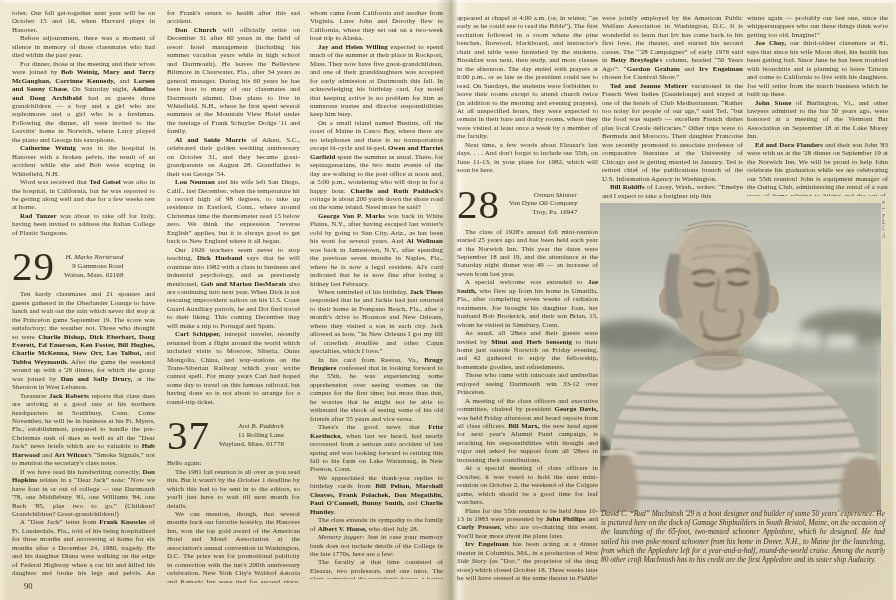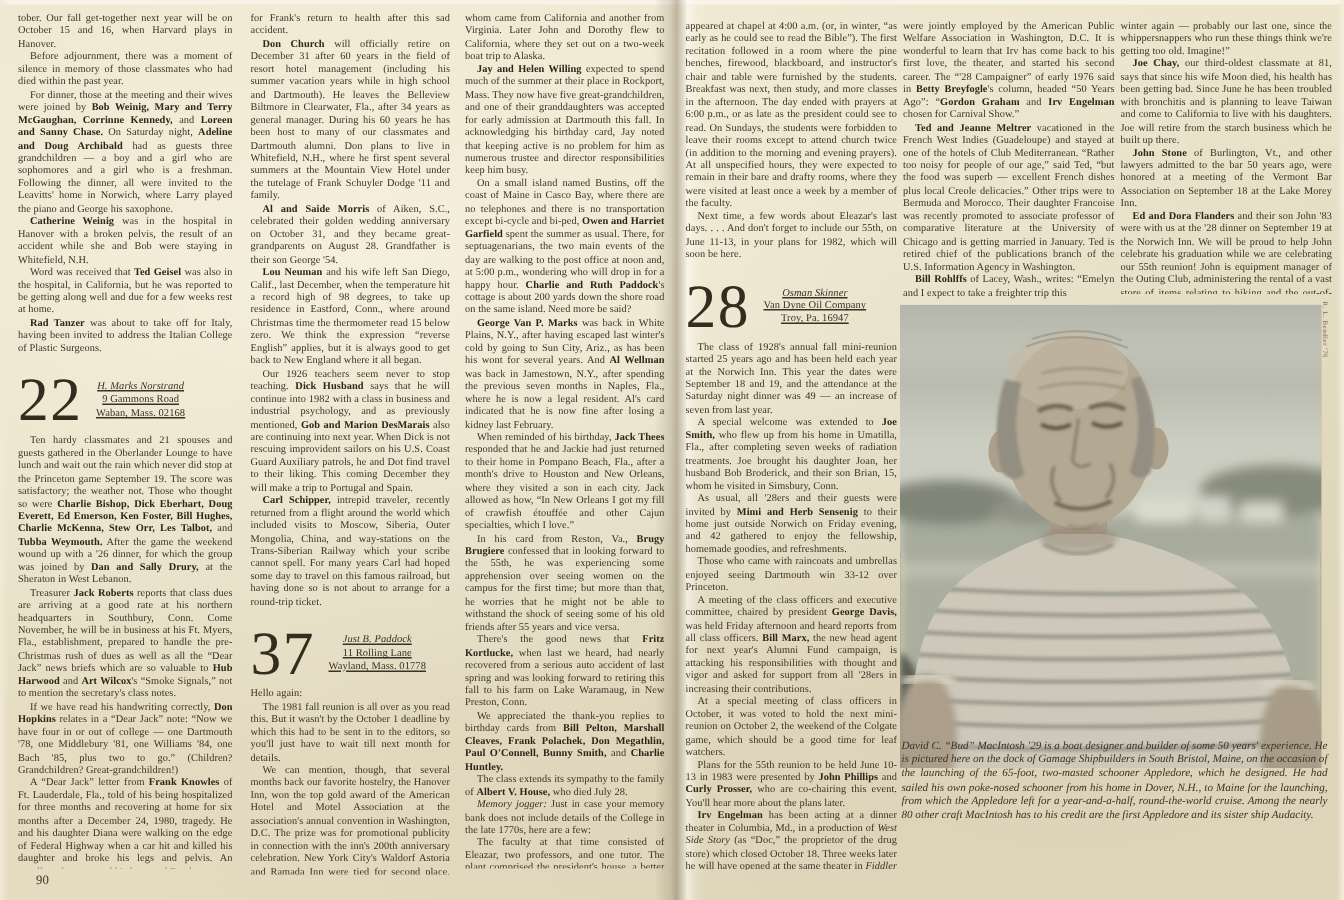--- a/index.html
+++ b/index.html
@@ -14,46 +14,46 @@
   .edge-right{position:absolute;right:0;top:0;width:5px;height:600px;background:linear-gradient(90deg,rgba(0,0,0,0),#f3eedd);}
   .edge-left{position:absolute;left:0;top:0;width:6px;height:600px;background:linear-gradient(90deg,#f0e9d4,rgba(0,0,0,0));}
   .gutter{position:absolute;left:436px;top:0;width:36px;height:600px;
     background:linear-gradient(90deg,rgba(0,0,0,0) 0%,rgba(74,62,40,.16) 30%,rgba(74,62,40,.30) 42%,rgba(255,255,248,.55) 62%,rgba(255,255,248,.15) 78%,rgba(0,0,0,0) 100%);}
   .col{position:absolute;text-align:justify;font-size:6.9px;line-height:8.45px;overflow:hidden;letter-spacing:.05px;}
   .col p{margin:0;text-indent:8px;}
   .col p.noind{text-indent:0;}
   .col b{color:#2d2518;}
   .sec{display:flex;align-items:flex-start;margin:13px 0 8px 0;}
   .secnum{font-size:41px;line-height:32px;font-weight:400;letter-spacing:1px;color:#352c20;}
-  .secaddr{display:block;margin-left:9px;padding-top:3px;font-size:7px;line-height:8.8px;text-align:center;text-indent:0;text-decoration:underline;}
+  .secaddr{display:block;margin-left:9px;padding-top:3px;font-size:7px;line-height:8.8px;text-align:right;text-indent:0;}
   .pagenum{position:absolute;font-size:8.5px;color:#3a3126;}
   .photo{position:absolute;left:600px;top:203px;width:281px;height:309px;overflow:hidden;
     box-shadow:inset 0 0 0 1px rgba(90,80,60,.25);filter:sepia(.06) contrast(.97);}
-  .caption{position:absolute;left:601px;top:492px;width:284px;font-style:italic;
+  .caption{position:absolute;left:601px;top:509px;width:284px;font-style:italic;
     font-size:7.4px;line-height:9.2px;text-align:justify;color:#3c3327;}
   .credit{position:absolute;left:881px;top:201px;writing-mode:vertical-rl;
     font-size:4.5px;letter-spacing:.4px;color:#756a56;}
 </style>
 </head>
 <body>
 
 <div class="scan">
   <div class="edge-top"></div>
   <div class="edge-left"></div>
   <div class="edge-right"></div>
 
   <div class="col" style="left:12px;top:9px;width:143px;height:570px;">
       <p class="noind">tober. Our fall get-together next year will be on October 15 and 16, when Harvard plays in Hanover.</p>
       <p>Before adjournment, there was a moment of silence in memory of those classmates who had died within the past year.</p>
       <p>For dinner, those at the meeting and their wives were joined by <b>Bob Weinig, Mary and Terry McGaughan, Corrinne Kennedy,</b> and <b>Loreen and Sanny Chase.</b> On Saturday night, <b>Adeline and Doug Archibald</b> had as guests three grandchildren — a boy and a girl who are sophomores and a girl who is a freshman. Following the dinner, all were invited to the Leavitts' home in Norwich, where Larry played the piano and George his saxophone.</p>
       <p><b>Catherine Weinig</b> was in the hospital in Hanover with a broken pelvis, the result of an accident while she and Bob were staying in Whitefield, N.H.</p>
       <p>Word was received that <b>Ted Geisel</b> was also in the hospital, in California, but he was reported to be getting along well and due for a few weeks rest at home.</p>
       <p><b>Rad Tanzer</b> was about to take off for Italy, having been invited to address the Italian College of Plastic Surgeons.</p>
       <div class="sec">
-        <span class="secnum">22</span>
+        <span class="secnum">29</span>
         <span class="secaddr"><i>H. Marks Norstrand</i><br>9 Gammons Road<br>Waban, Mass. 02168</span>
       </div>
       <p>Ten hardy classmates and 21 spouses and guests gathered in the Oberlander Lounge to have lunch and wait out the rain which never did stop at the Princeton game September 19. The score was satisfactory; the weather not. Those who thought so were <b>Charlie Bishop, Dick Eberhart, Doug Everett, Ed Emerson, Ken Foster, Bill Hughes, Charlie McKenna, Stew Orr, Les Talbot,</b> and <b>Tubba Weymouth.</b> After the game the weekend wound up with a '26 dinner, for which the group was joined by <b>Dan and Sally Drury,</b> at the Sheraton in West Lebanon.</p>
       <p>Treasurer <b>Jack Roberts</b> reports that class dues are arriving at a good rate at his northern headquarters in Southbury, Conn. Come November, he will be in business at his Ft. Myers, Fla., establishment, prepared to handle the pre-Christmas rush of dues as well as all the “Dear Jack” news briefs which are so valuable to <b>Hub Harwood</b> and <b>Art Wilcox</b>'s “Smoke Signals,” not to mention the secretary's class notes.</p>
       <p>If we have read his handwriting correctly, <b>Don Hopkins</b> relates in a “Dear Jack” note: “Now we have four in or out of college — one Dartmouth '78, one Middlebury '81, one Williams '84, one Bach '85, plus two to go.” (Children? Grandchildren? Great-grandchildren!)</p>
       <p>A “Dear Jack” letter from <b>Frank Knowles</b> of Ft. Lauderdale, Fla., told of his being hospitalized for three months and recovering at home for six months after a December 24, 1980, tragedy. He and his daughter Diana were walking on the edge of Federal Highway when a car hit and killed his daughter and broke his legs and pelvis. An excellent doctor saved his legs, and Frank can now walk again. We are happy</p>
     </div>
   <div class="col" style="left:167px;top:9px;width:133px;height:574px;">
       <p class="noind">for Frank's return to health after this sad accident.</p>
       <p><b>Don Church</b> will officially retire on December 31 after 60 years in the field of resort hotel management (including his summer vacation years while in high school and Dartmouth). He leaves the Belleview Biltmore in Clearwater, Fla., after 34 years as general manager. During his 60 years he has been host to many of our classmates and Dartmouth alumni. Don plans to live in Whitefield, N.H., where he first spent several summers at the Mountain View Hotel under the tutelage of Frank Schuyler Dodge '11 and family.</p>

